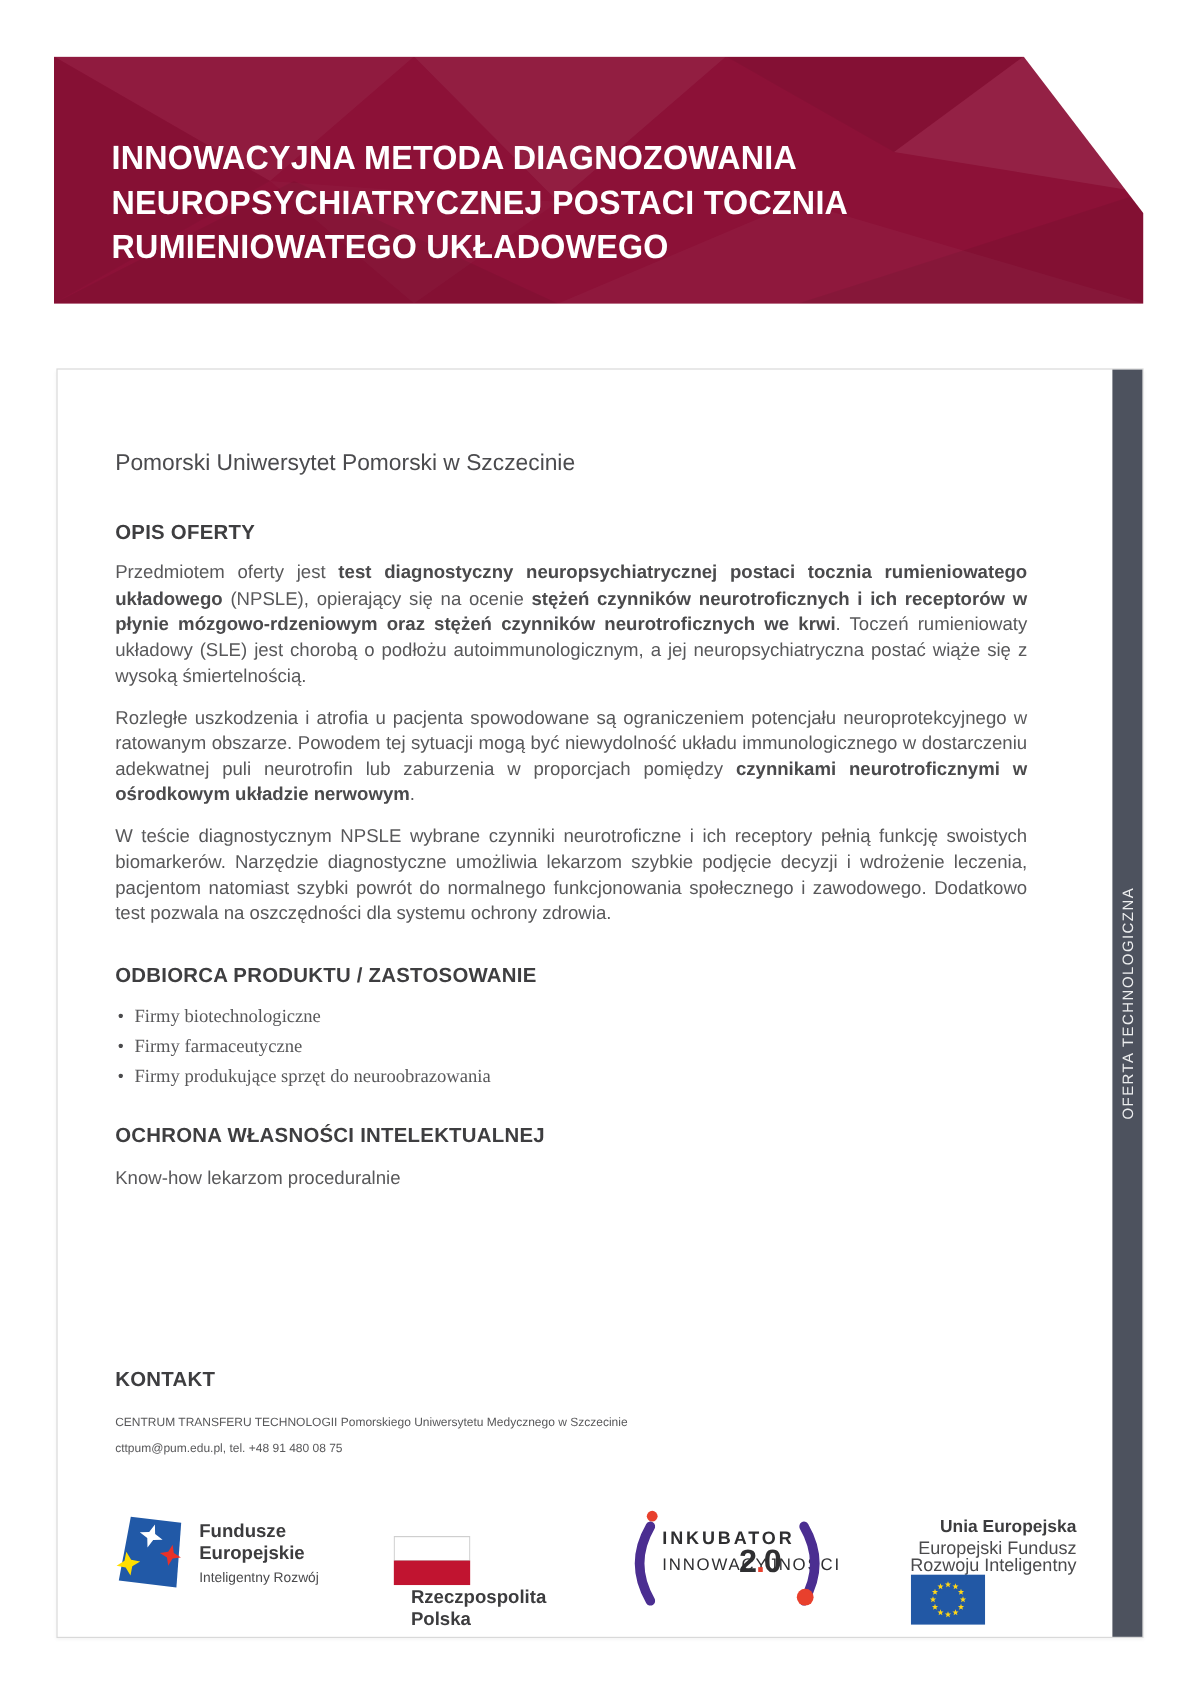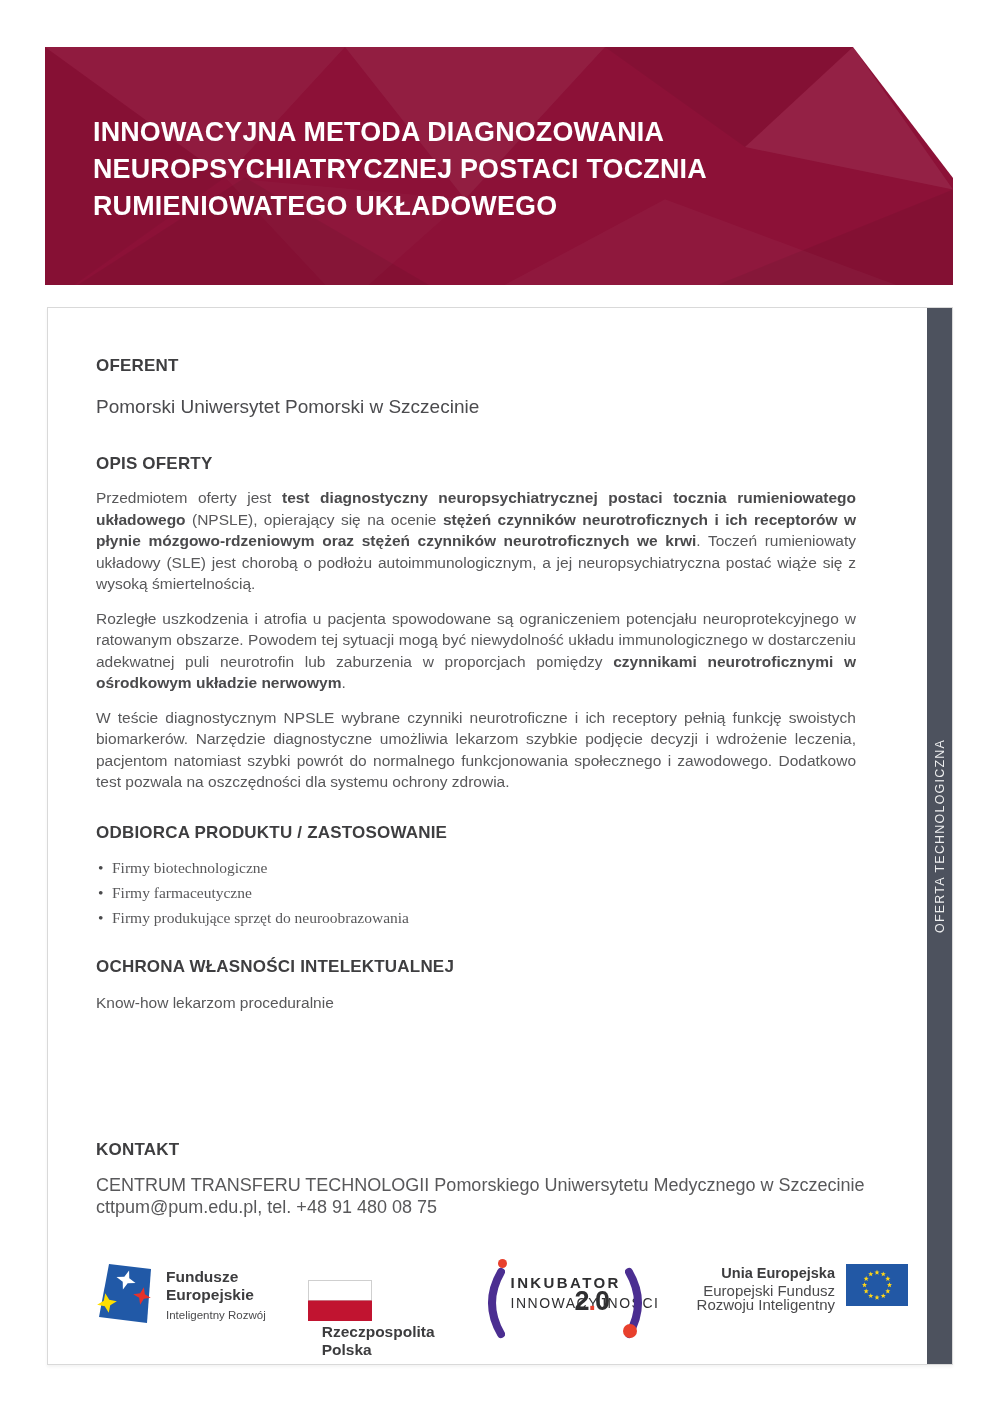--- a/index.html
+++ b/index.html
@@ -6,21 +6,21 @@
     --banner-bg:#8C1137; --sidebar-bg:#4D525E; --heading-text:#3E3E40; --body-text:#58585A;
     --fe-blue:#2159A7; --fe-yellow:#FFDE00; --fe-red:#E8312A; --poland-red:#C11430;
     --inkubator-purple:#4B2E91; --inkubator-red:#E8402D; --eu-blue:#2258A5; --eu-star:#FFD617;
   }
   *{margin:0;padding:0;box-sizing:border-box;}
   html,body{background:#fff;}
   body{font-family:"Liberation Sans",sans-serif;}
   .page{position:relative;width:1000px;height:1414px;background:#fff;overflow:hidden;margin:0 auto;}
 
   
-  .banner{position:absolute;left:45px;top:47px;width:908px;height:259px;background:var(--banner-bg);
+  .banner{position:absolute;left:45px;top:47px;width:908px;height:206px;background:var(--banner-bg);
     clip-path:polygon(0 0,808px 0,908px 131px,908px 238px,0 238px);}
   .banner svg.facets{position:absolute;inset:0;width:100%;height:100%;}
   .banner-title{position:relative;padding:66px 0 0 50px;color:#fff;font-weight:bold;
     font-size:28px;line-height:37px;letter-spacing:.2px;transform:scaleX(.96);transform-origin:0 0;}
 
   
   .card{position:absolute;left:47px;top:307px;width:906px;height:1058px;background:#fff;
     border:1px solid #D9D9D9;box-shadow:0 2px 3px rgba(0,0,0,.05);}
   .side-bar{position:absolute;top:0;right:0;bottom:0;width:25px;background:var(--sidebar-bg);
     display:flex;align-items:center;justify-content:center;}
@@ -34,21 +34,21 @@
   .para{font-size:15.5px;line-height:21.5px;color:var(--body-text);text-align:justify;margin-top:13px;}
   .para b{color:#4A4A4C;}
   .h-odbiorca{margin-top:30px;}
   ul.apps{list-style:none;margin-top:14px;font-family:Liberation Serif, serif;}
   ul.apps li{font-size:15.5px;line-height:22px;color:var(--body-text);padding-left:16px;position:relative;margin:3px 0;}
   ul.apps li::before{content:"•";position:absolute;left:2px;color:#4A4A4C;}
   .h-ochrona{margin-top:28px;}
   .ip-body{font-size:15.5px;color:var(--body-text);margin-top:17px;}
 
   .kontakt{position:absolute;left:48px;top:832px;width:812px;}
-  .kontakt .contact-text{margin-top:15px;font-size:18px;line-height:21.5px;color:var(--body-text);}
+  .kontakt .contact-text{margin-top:15px;font-size:10px;line-height:21.5px;color:var(--body-text);}
 
   
   .footer{position:absolute;left:48px;top:948px;width:812px;display:flex;justify-content:space-between;align-items:flex-start;gap:39px;}
   .logo{display:flex;align-items:flex-start;}
   .logo-fe{margin-top:6px;}
   .logo-fe .txt{margin-left:12px;margin-top:6px;}
   .logo-fe .t1{font-size:15.5px;font-weight:bold;line-height:18px;color:#3C3C3E;}
   .logo-fe .t2{font-size:11.5px;color:#4A4A4C;margin-top:5px;}
   .logo-pl{margin-top:24px;flex-direction:column;}
   .logo-pl .txt{margin-left:14px;margin-top:2px;}
@@ -57,21 +57,21 @@
   .ink-dot-top{position:absolute;left:21px;top:1px;width:9px;height:9px;border-radius:50%;background:var(--inkubator-red);}
   .ink-dot-bottom{position:absolute;left:146px;top:66px;width:14px;height:14px;border-radius:50%;background:var(--inkubator-red);}
   .ink-paren{position:absolute;top:9px;width:26px;height:72px;}
   .ink-paren.left{left:2px;}
   .ink-paren.right{left:148px;}
   .ink-text{position:absolute;left:34px;top:16px;}
   .ink-t1{font-size:15px;font-weight:bold;letter-spacing:2.4px;color:#2F2F31;}
   .ink-t2{font-size:14px;font-weight:normal;letter-spacing:1.5px;color:#2F2F31;margin-top:4px;}
   .ink-ver{position:absolute;left:98px;top:28px;font-size:27px;font-weight:bold;color:#2F2F31;letter-spacing:-1px;}
   .ink-ver .dot{color:var(--inkubator-red);}
-  .logo-eu{margin-top:8px;}
+  .logo-eu{margin-top:8px;flex-direction:column;}
   .logo-eu .txt{text-align:right;margin-right:11px;margin-top:1px;}
   .logo-eu .t1{font-size:14.5px;font-weight:bold;color:#3C3C3E;}
   .logo-eu .t2{font-size:15px;color:#4A4A4C;line-height:14px;margin-top:3px;}
 </style>
 </head>
 <body>
 
 <div class="page">
 
   <div class="banner">
@@ -93,21 +93,20 @@
     </div>
   </div>
 
   <div class="card">
 
     <div class="side-bar">
       <div class="vlabel">OFERTA TECHNOLOGICZNA</div>
     </div>
 
     <div class="content">
-      <h2>OFERENT</h2>
       <div class="offerer-name">Pomorski Uniwersytet Pomorski w Szczecinie</div>
 
       <h2 class="h-opis">OPIS OFERTY</h2>
       <p class="para"><span>Przedmiotem oferty jest </span><b>test diagnostyczny neuropsychiatrycznej postaci tocznia rumieniowatego układowego</b><span> (NPSLE), opierający się na ocenie </span><b>stężeń czynników neurotroficznych i ich receptorów w płynie mózgowo-rdzeniowym oraz stężeń czynników neurotroficznych we krwi</b><span>. Toczeń rumieniowaty układowy (SLE) jest chorobą o podłożu autoimmunologicznym, a jej neuropsychiatryczna postać wiąże się z wysoką śmiertelnością.</span></p>
       <p class="para"><span>Rozległe uszkodzenia i atrofia u pacjenta spowodowane są ograniczeniem potencjału neuroprotekcyjnego w ratowanym obszarze. Powodem tej sytuacji mogą być niewydolność układu immunologicznego w dostarczeniu adekwatnej puli neurotrofin lub zaburzenia w proporcjach pomiędzy </span><b>czynnikami neurotroficznymi w ośrodkowym układzie nerwowym</b><span>.</span></p>
       <p class="para"><span>W teście diagnostycznym NPSLE wybrane czynniki neurotroficzne i ich receptory pełnią funkcję swoistych biomarkerów. Narzędzie diagnostyczne umożliwia lekarzom szybkie podjęcie decyzji i wdrożenie leczenia, pacjentom natomiast szybki powrót do normalnego funkcjonowania społecznego i zawodowego. Dodatkowo test pozwala na oszczędności dla systemu ochrony zdrowia.</span></p>
 
       <h2 class="h-odbiorca">ODBIORCA PRODUKTU / ZASTOSOWANIE</h2>
       <ul class="apps">
         <li>Firmy biotechnologiczne</li>

